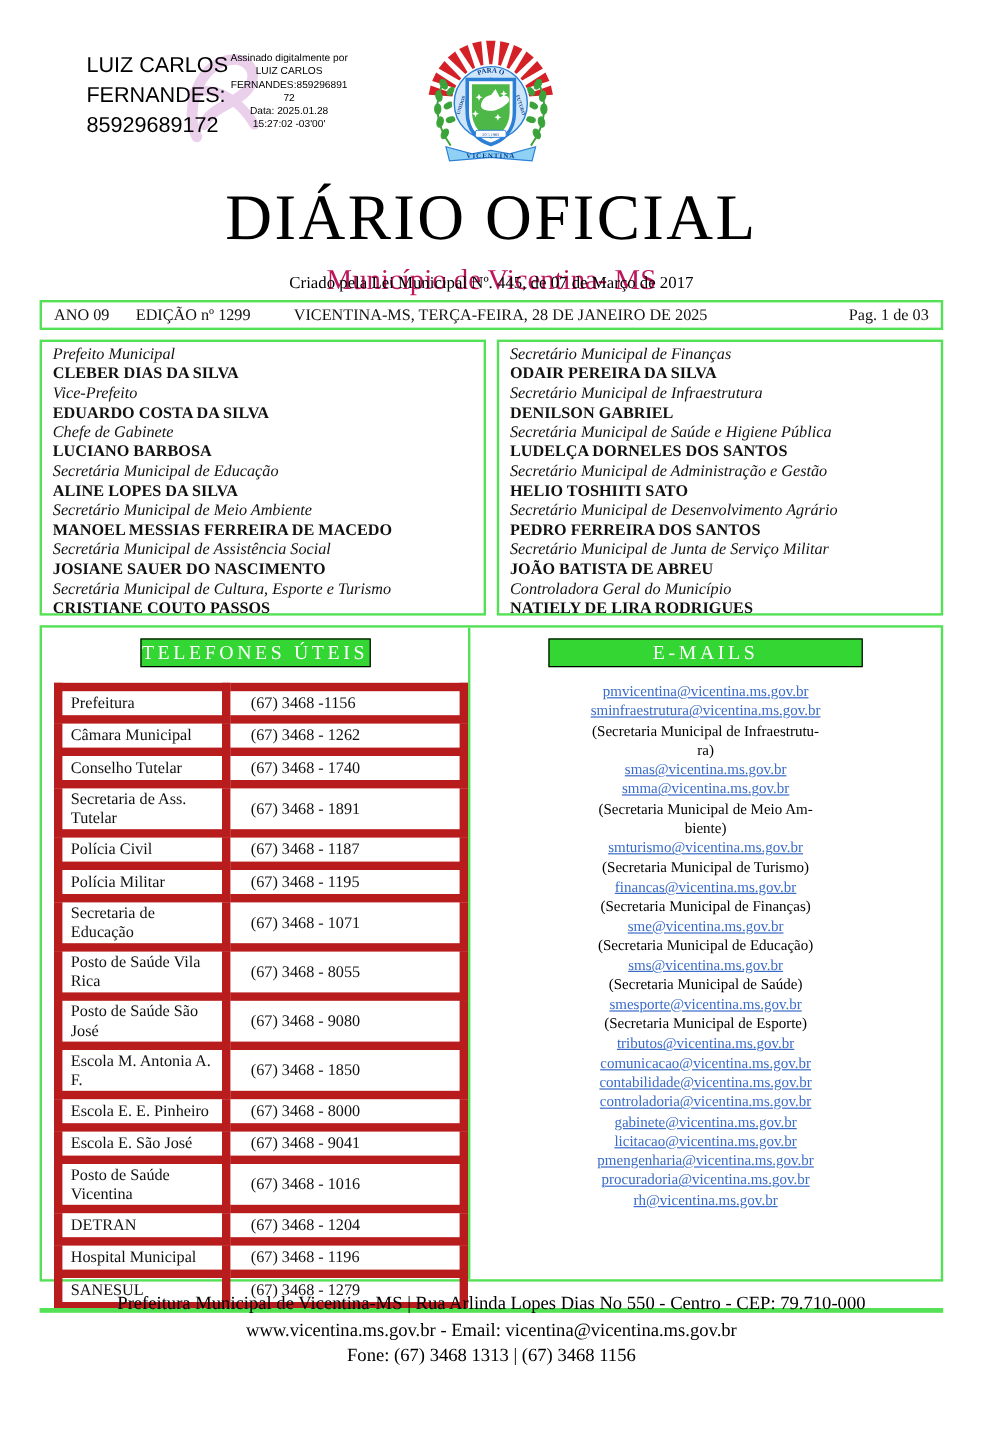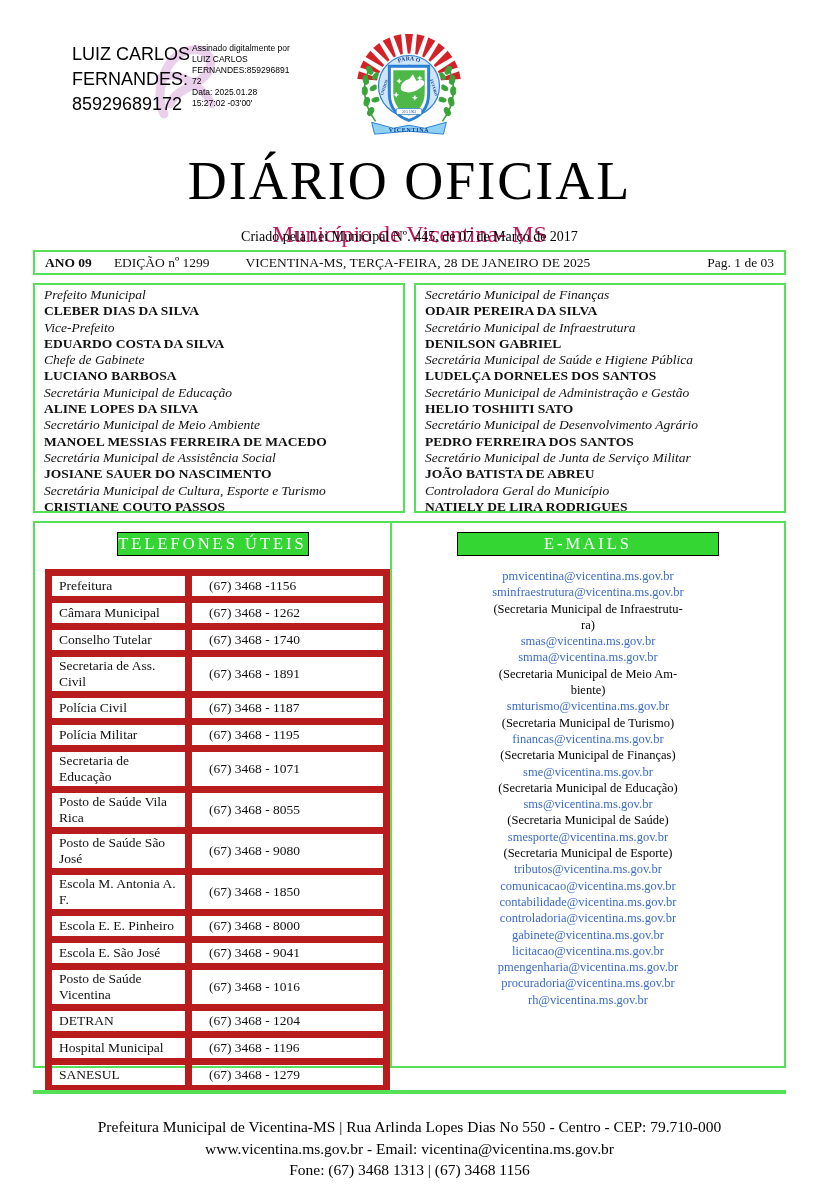--- a/index.html
+++ b/index.html
@@ -10,38 +10,38 @@
   html,body{margin:0;padding:0;background:#ffffff;}
   .page{position:relative;width:819px;height:1197px;background:#fff;
         font-family:"Liberation Serif", serif;color:#111;overflow:hidden;}
 
   
   .sig{position:absolute;left:72px;top:42px;display:flex;align-items:flex-start;
        font-family:"Liberation Sans", sans-serif;}
   .sig-mark{position:absolute;left:78px;top:2px;opacity:.55;pointer-events:none;}
   .sig-name{font-size:18px;line-height:25px;white-space:pre-line;color:#000;position:relative;}
   .sig-details{font-size:8.5px;line-height:11px;white-space:pre-line;color:#000;
-               margin-left:2px;margin-top:1px;position:relative;}
+               margin-left:2px;margin-top:1px;position:relative;text-align:center;}
 
   
   .crest{position:absolute;left:350px;top:27px;width:118px;height:114px;}
 
   
   .title{position:absolute;left:0;top:150px;width:819px;text-align:center;
          font-size:54px;letter-spacing:2px;font-weight:500;color:#000;}
   .subtitle{position:absolute;left:0;top:200px;width:819px;text-align:center;
             font-size:24px;color:#be185d;margin-top:21px;}
   .lawline{position:absolute;left:0;top:229px;width:819px;text-align:center;
            font-size:14px;color:#000;}
 
   
   .edbar{position:absolute;left:33px;top:250px;width:753px;height:25px;
          border:2px solid var(--green);box-sizing:border-box;display:flex;
          align-items:center;font-size:13.5px;padding:0 8px;}
-  .edbar .ano{margin-left:2px;font-weight:bold;}
+  .edbar .ano{margin-left:2px;}
   .edbar .edicao{margin-left:22px;}
   .edbar .dateline{margin-left:36px;}
   .edbar .pag{margin-left:auto;margin-right:2px;}
 
   
   .officials{position:absolute;left:33px;top:283px;width:753px;height:234px;
              display:flex;justify-content:space-between;}
   .off-box{width:372px;height:230px;border:2px solid var(--green);box-sizing:border-box;
            padding:2px 4px 0 9px;overflow:hidden;}
   .off-role{font-style:italic;font-size:13.5px;line-height:16.3px;}
@@ -59,27 +59,27 @@
   .hdr-phones{width:190px;}
   .hdr-emails{width:260px;}
 
   table.phones{border-collapse:collapse;margin:13px auto 0 10px;width:345px;}
   table.phones td{border:7px solid #b91c1c;font-size:13.5px;height:18px;
                   padding:1px 2px 1px 7px;}
   table.phones td.num{width:172px;padding-left:17px;}
 
   .email-list{margin-top:12px;text-align:center;font-size:12.5px;line-height:16.3px;
               padding:0 28px;}
-  .email-list .link{color:var(--link-blue);cursor:pointer;}
+  .email-list .link{color:var(--link-blue);text-decoration:underline;cursor:pointer;}
   .email-list .note{color:#000;white-space:pre-line;}
 
   
   .footer-rule{position:absolute;left:33px;top:1090px;width:753px;height:4px;
                background:var(--green);}
-  .footer{position:absolute;left:0;top:1116px;width:819px;text-align:center;
+  .footer{position:absolute;left:0;top:1076px;width:819px;text-align:center;
           font-size:15.5px;line-height:21.5px;color:#000;}
 </style>
 </head>
 <body>
 
 <div class="page">
 
   <div class="sig">
     <svg class="sig-mark" width="72" height="78" viewBox="0 0 72 78">
       <path d="M14,70 C4,50 14,16 34,8 C54,0 66,14 58,28 C50,42 26,44 20,60" fill="none" stroke="var(--pink)" stroke-width="9" stroke-linecap="round"></path>
@@ -263,21 +263,21 @@
               <td>Câmara Municipal</td>
               <td class="num">(67) 3468 - 1262</td>
             </tr>
 
             <tr>
               <td>Conselho Tutelar</td>
               <td class="num">(67) 3468 - 1740</td>
             </tr>
 
             <tr>
-              <td>Secretaria de Ass. Civil</td>
+              <td>Secretaria de Ass. Tutelar</td>
               <td class="num">(67) 3468 - 1891</td>
             </tr>
 
             <tr>
               <td>Polícia Civil</td>
               <td class="num">(67) 3468 - 1187</td>
             </tr>
 
             <tr>
               <td>Polícia Militar</td>

